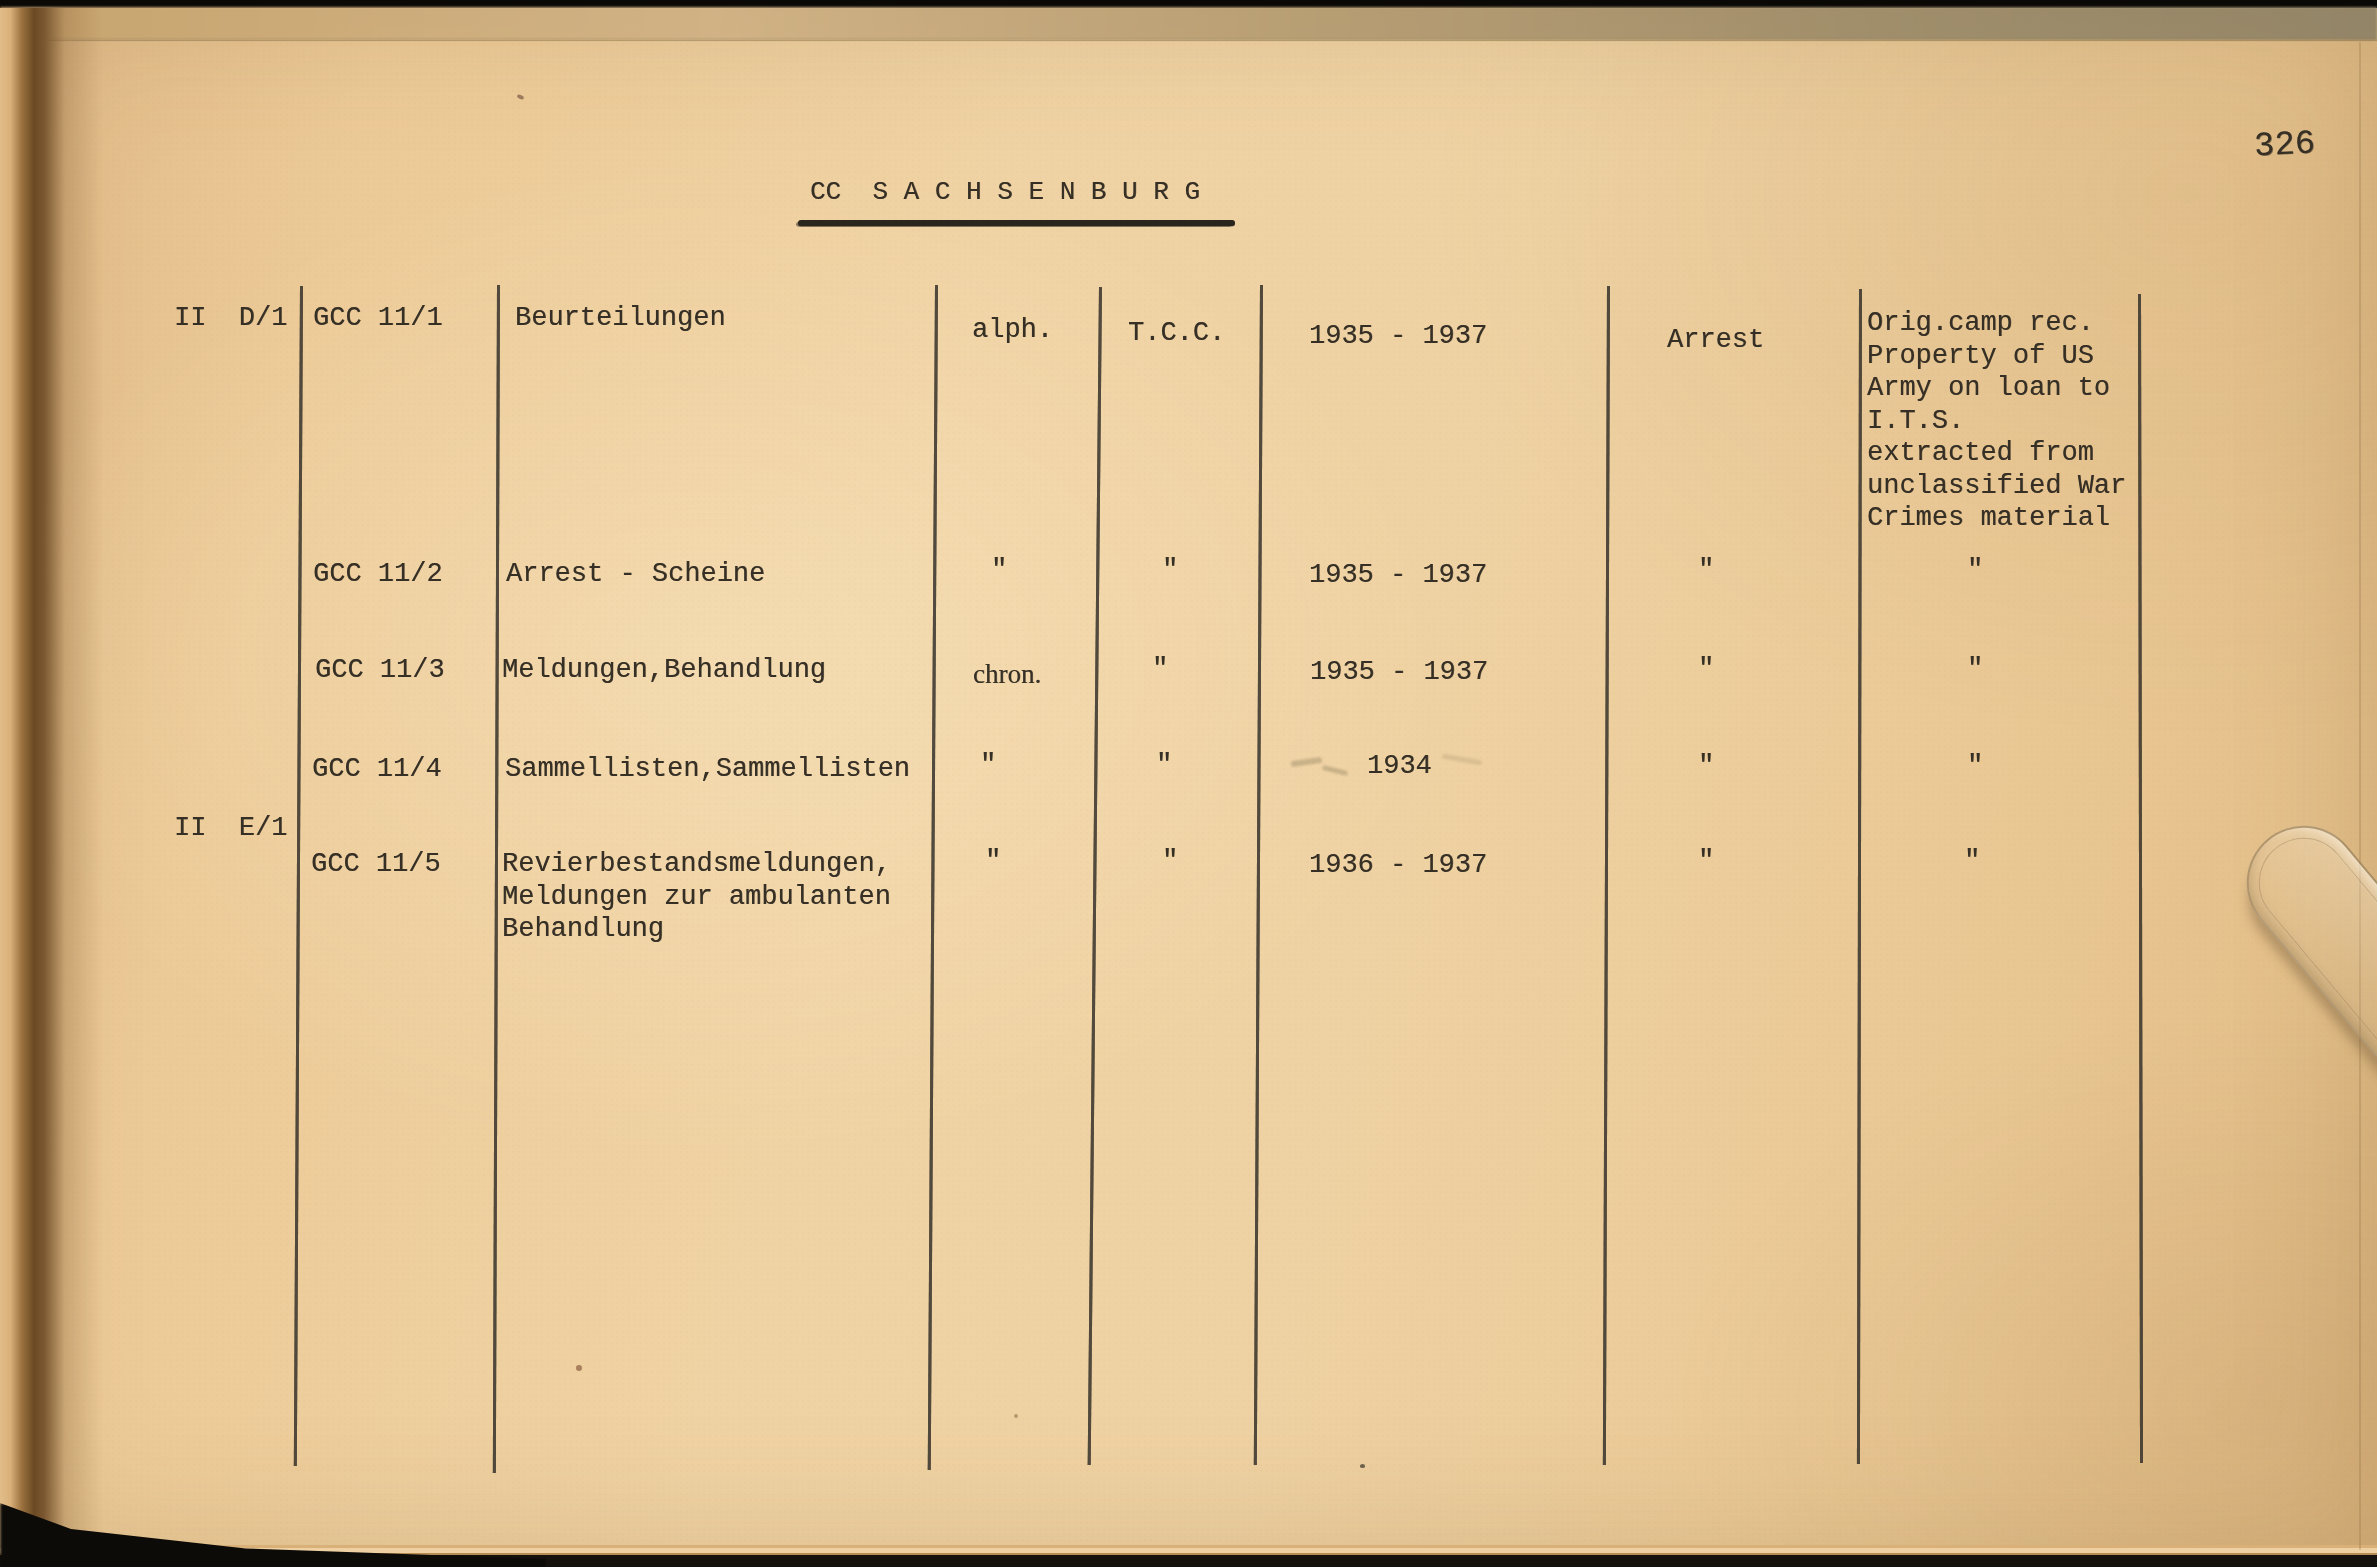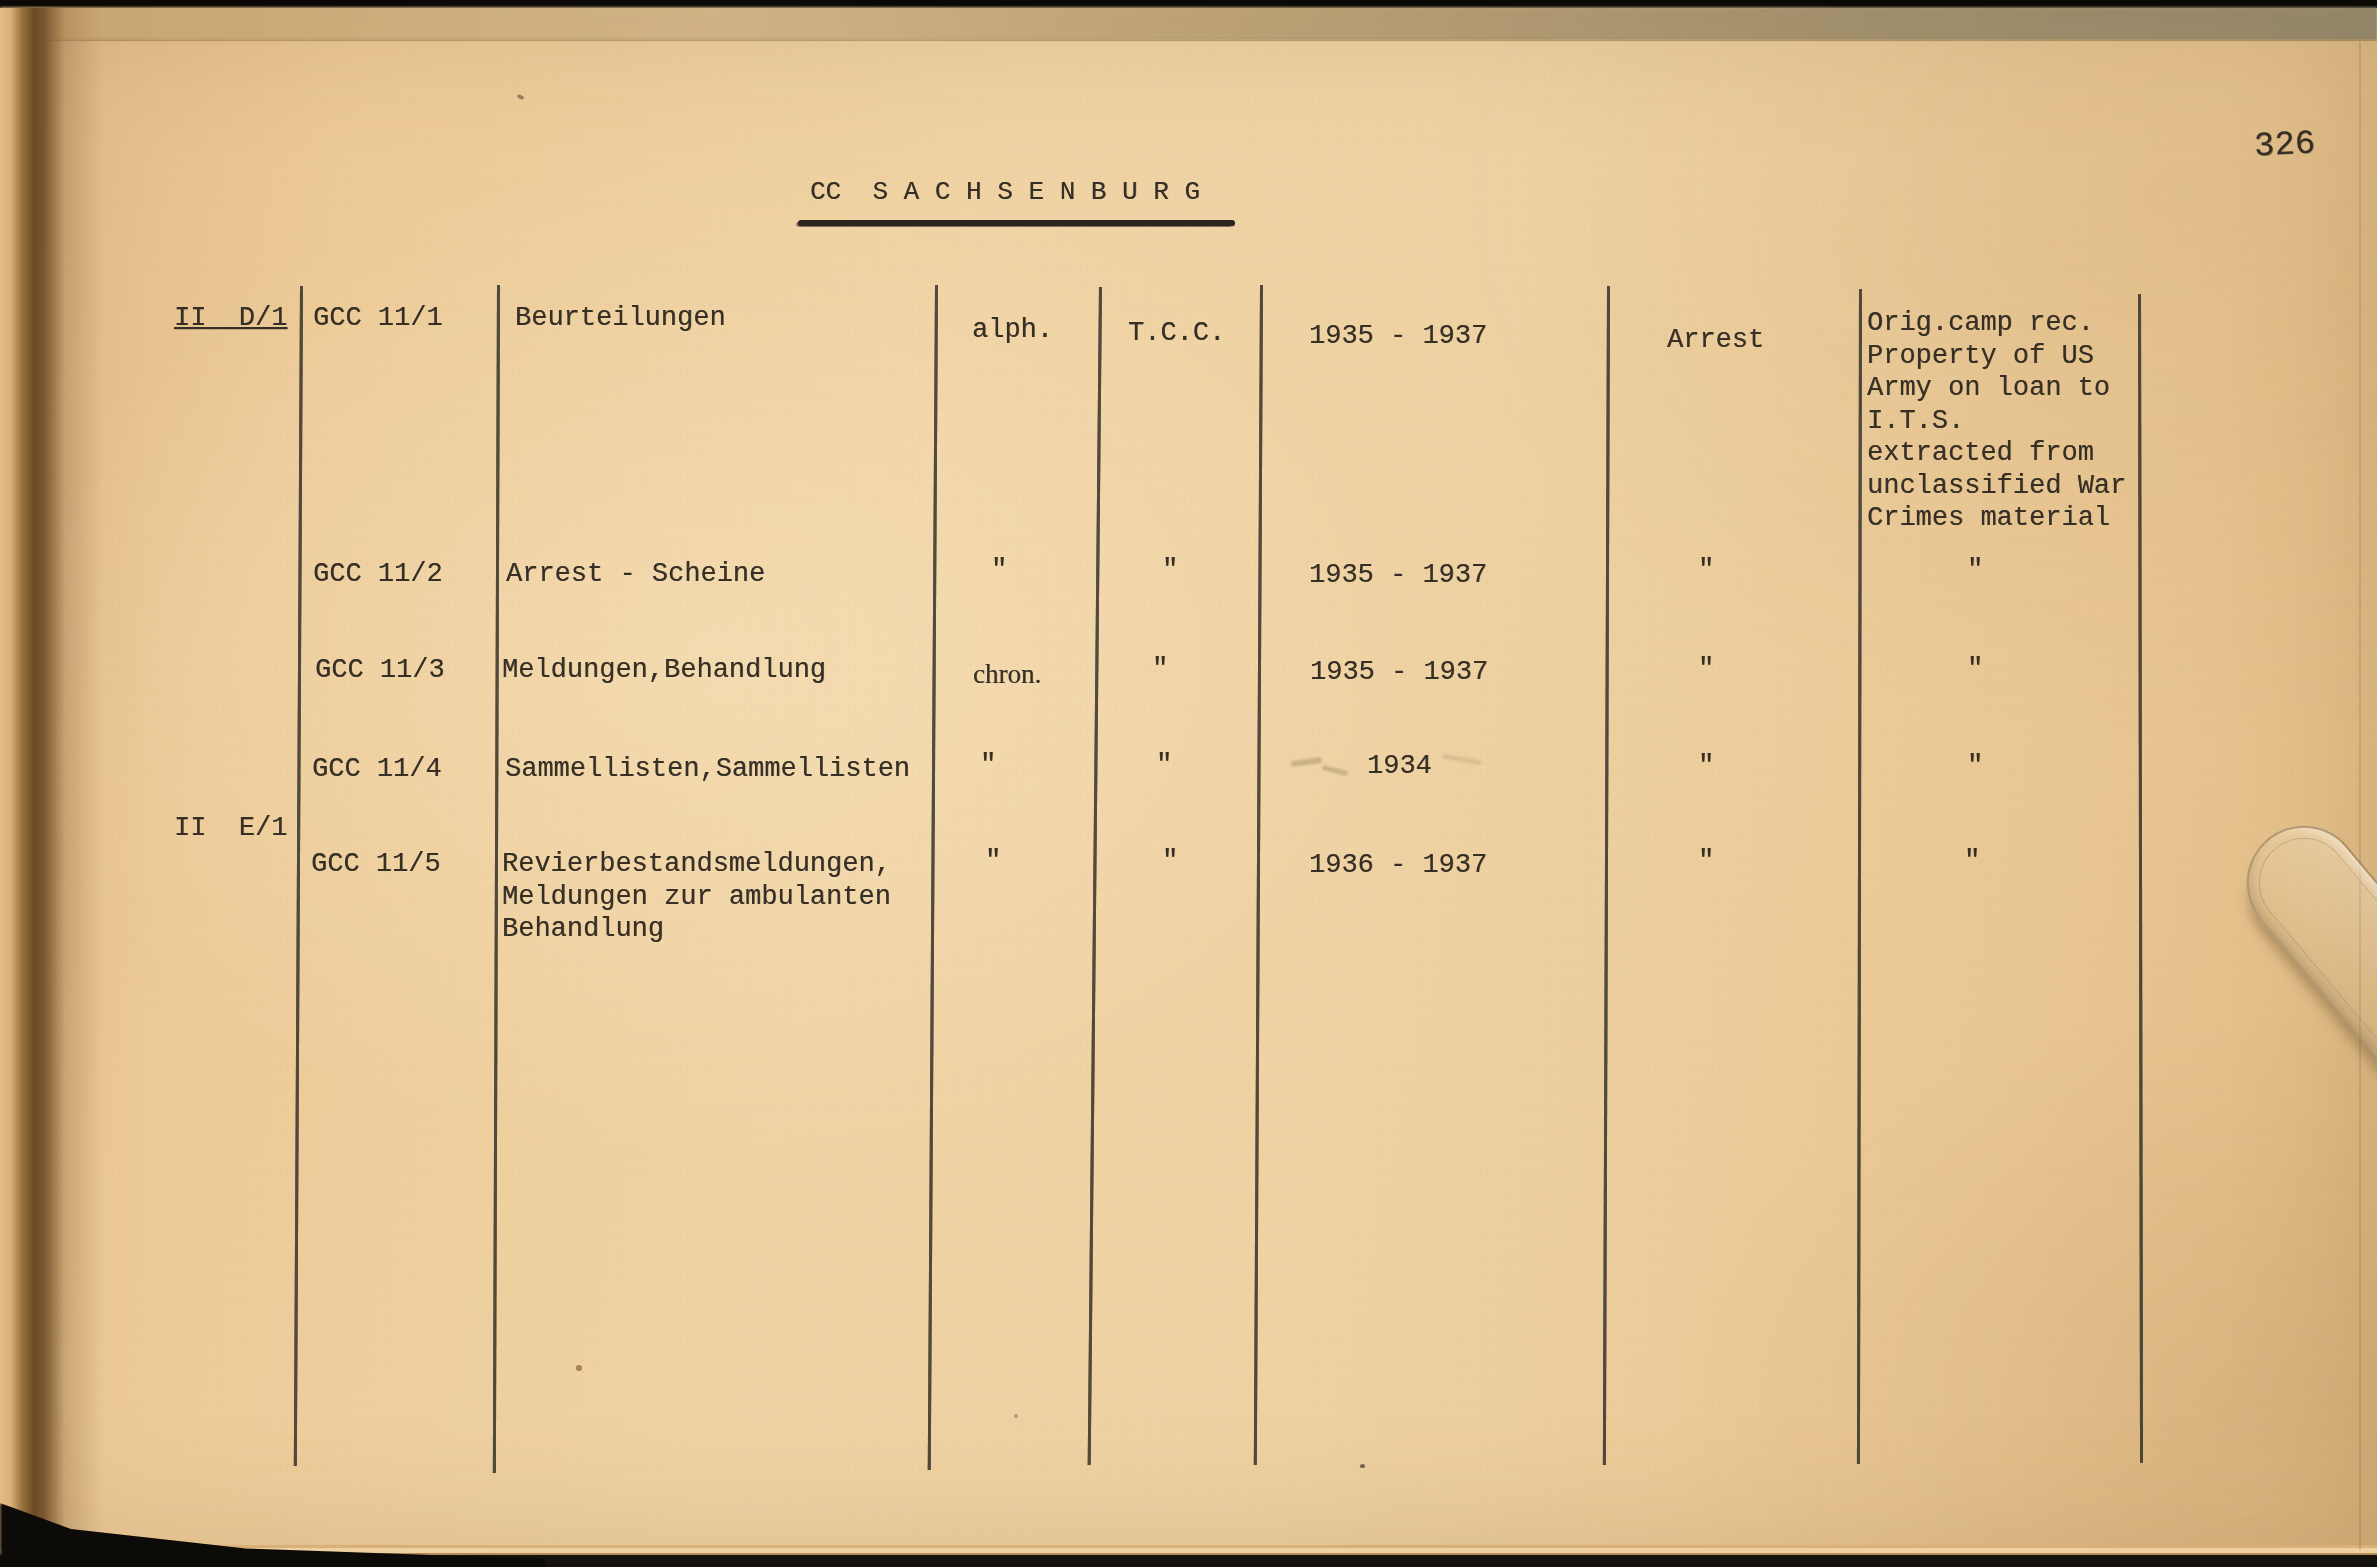--- a/index.html
+++ b/index.html
@@ -74,21 +74,21 @@
   <div class="vrule" style="left:300px;top:286px;height:1180px;transform:rotate(0.3deg);"></div>
   <div class="vrule" style="left:497px;top:285px;height:1188px;transform:rotate(0.2deg);"></div>
   <div class="vrule" style="left:935px;top:285px;height:1185px;transform:rotate(0.35deg);"></div>
   <div class="vrule" style="left:1099px;top:287px;height:1178px;transform:rotate(0.55deg);"></div>
   <div class="vrule" style="left:1260px;top:285px;height:1180px;transform:rotate(0.3deg);"></div>
   <div class="vrule" style="left:1607px;top:286px;height:1179px;transform:rotate(0.2deg);"></div>
   <div class="vrule" style="left:1859px;top:289px;height:1175px;transform:rotate(0.1deg);"></div>
   <div class="vrule" style="left:2138px;top:294px;height:1169px;transform:rotate(-0.1deg);"></div>
 
   <div>
-    <div class="ink" style="left:174px;top:302px;text-decoration:underline;">II  D/1</div>
+    <div class="ink" style="left:174px;top:302px;">II  D/1</div>
     <div class="ink" style="left:313px;top:302px;">GCC 11/1</div>
     <div class="ink" style="left:515px;top:302px;">Beurteilungen</div>
     <div class="ink" style="left:972px;top:314px;">alph.</div>
     <div class="ink" style="left:1128px;top:317px;">T.C.C.</div>
     <div class="ink" style="left:1309px;top:320px;">1935 - 1937</div>
     <div class="ink" style="left:1667px;top:324px;">Arrest</div>
     <div class="ink" style="left:1867px;top:307px;width:273px;">Orig.camp rec.
 Property of US
 Army on loan to
 I.T.S.

